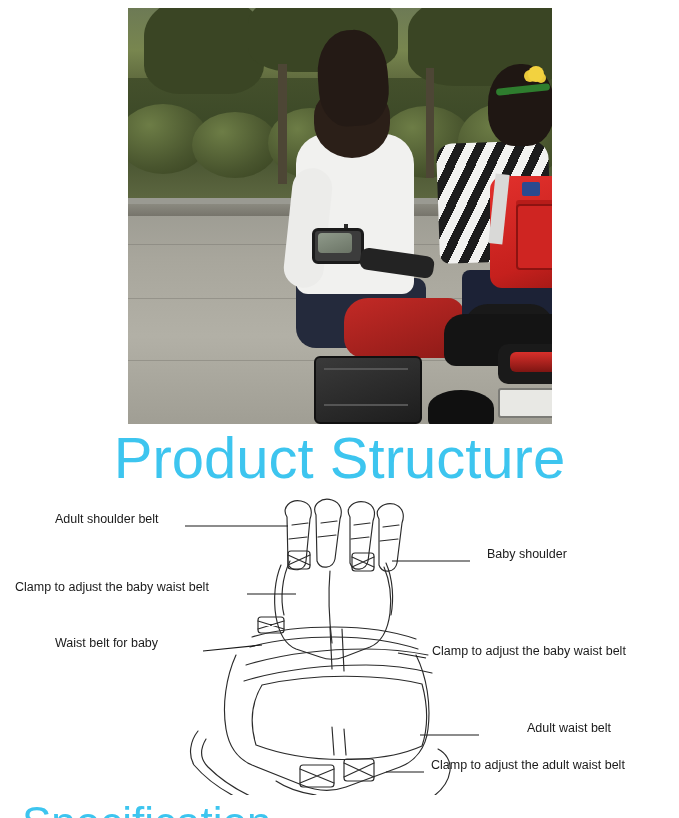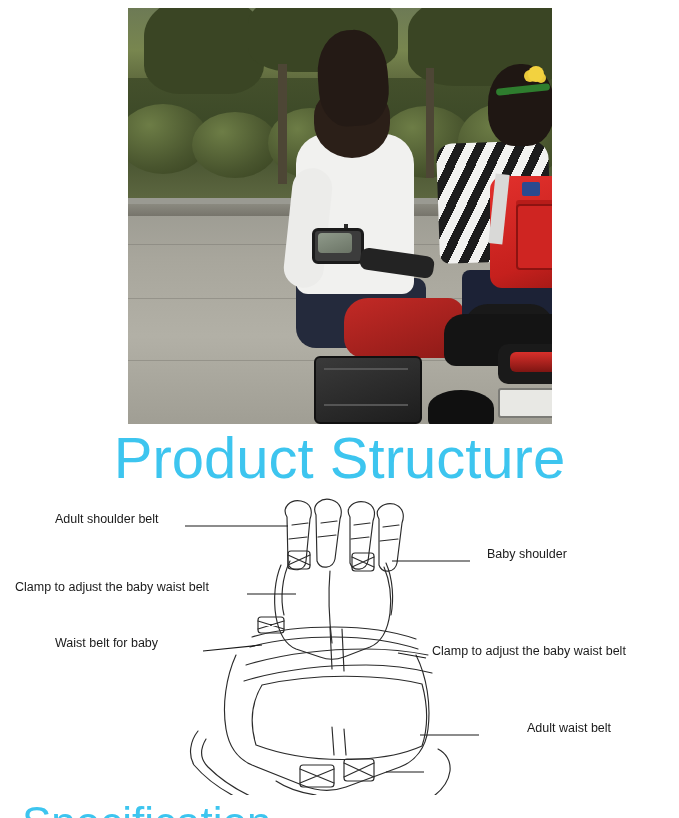--- a/index.html
+++ b/index.html
@@ -383,17 +383,18 @@
         <path d="M424 277 L386 277"></path>
       </g>
     </svg>
 
     <div class="lbl" style="left:55px;top:17px;">Adult shoulder belt</div>
     <div class="lbl" style="left:15px;top:85px;">Clamp to adjust the baby waist belt</div>
     <div class="lbl" style="left:55px;top:141px;">Waist belt for baby</div>
     <div class="lbl" style="left:487px;top:52px;">Baby shoulder</div>
     <div class="lbl" style="left:432px;top:149px;">Clamp to adjust the baby waist belt</div>
     <div class="lbl" style="left:489px;top:226px;margin-left:38px;">Adult waist belt</div>
+    <div class="lbl" style="left:431px;top:263px;">Clamp to adjust the adult waist belt</div>
   </div>
 
   <div class="bottom-heading">Specification</div>
 
 </div>
 
 </body></html>

